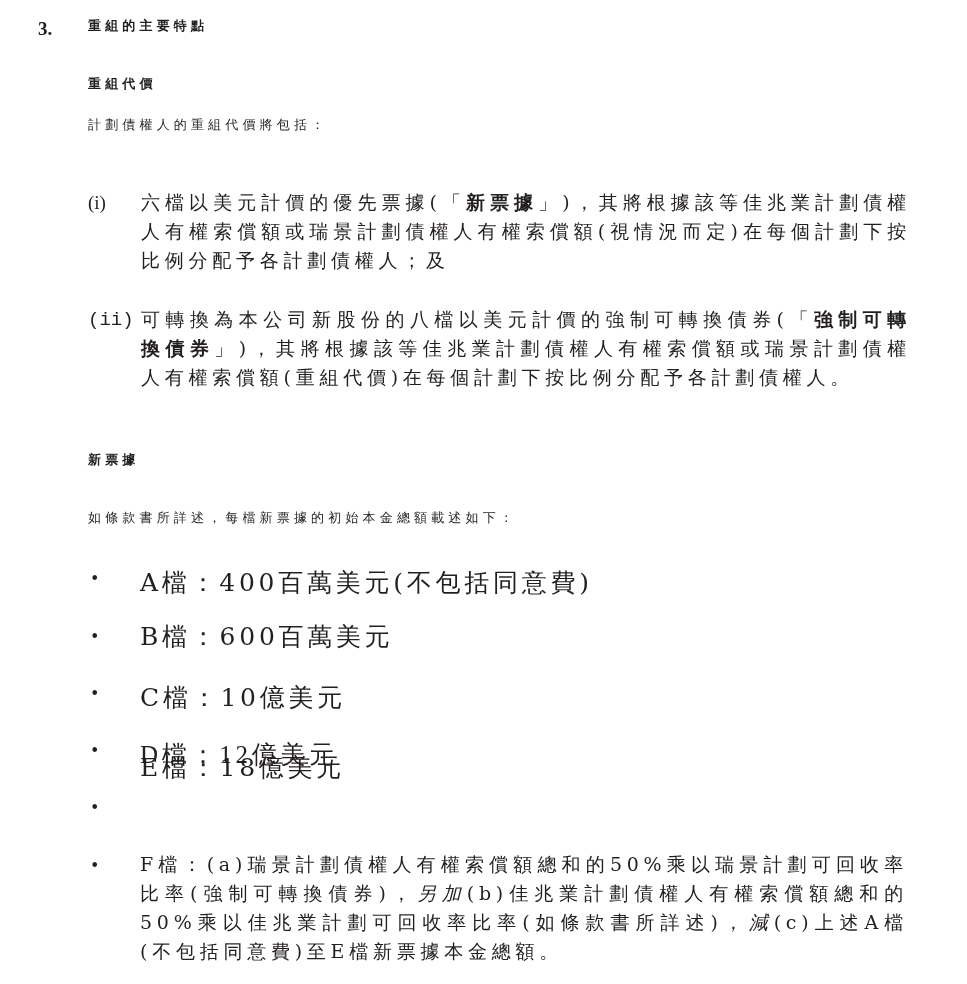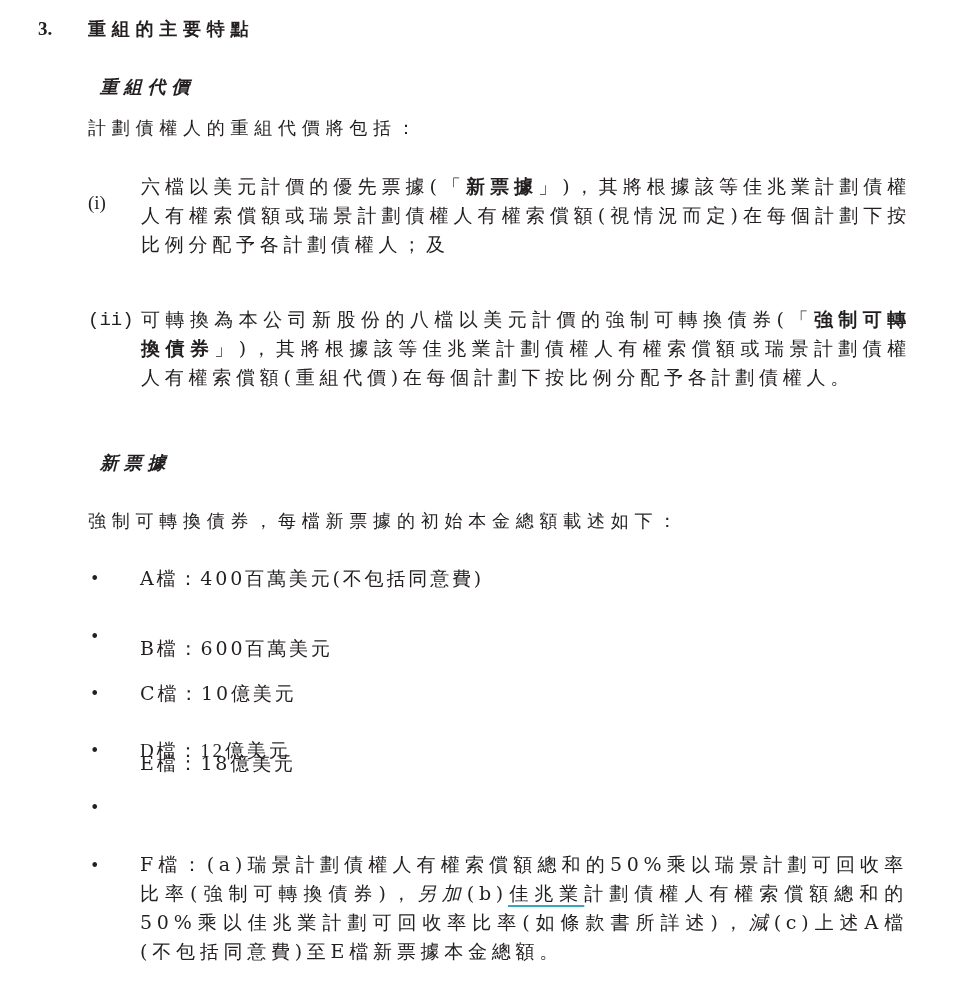--- a/index.html
+++ b/index.html
@@ -2,60 +2,60 @@
 <html><head>
 <meta charset="utf-8">
 <style>
   html, body { margin: 0; padding: 0; background: #ffffff; }
   body {
     width: 967px; height: 984px; position: relative; overflow: hidden;
     font-family: "DejaVu Serif", "Liberation Serif", serif;
     color: #231f20;
   }
   .abs { position: absolute; }
-  .cjk { letter-spacing: 0.32em; font-size: 18px; }
+  .cjk { letter-spacing: 0.32em; font-size: 13px; }
   .sec-num { left: 38px; top: 18px; font-weight: bold; font-size: 19px; font-family: "Liberation Serif", serif; }
   .sec-title { left: 88px; top: 17px; font-weight: bold; font-family: "DejaVu Sans", sans-serif; }
-  .subhead { left: 100px; font-style: italic; font-weight: bold; font-family: "DejaVu Sans", sans-serif; }
+  .subhead { left: 88px; font-weight: bold; font-family: "DejaVu Sans", sans-serif; }
   .para { left: 88px; }
   .item-label { left: 88px; font-size: 19px; font-family: "Liberation Serif", serif; }
   .item-body { left: 141px; width: 770px; line-height: 29px; font-size: 19px; letter-spacing: 0.25em; text-align: justify; }
   .bold { font-weight: bold; font-family: "DejaVu Sans", sans-serif; }
   .bullet { left: 90px; font-size: 16px; }
-  .bullet-text { left: 140px; font-size: 19px; letter-spacing: 0.15em; }
+  .bullet-text { left: 140px; font-size: 25px; letter-spacing: 0.15em; }
   .it { font-style: italic; }
-  .ul { text-decoration: underline; text-decoration-color: #3aa6b9; text-underline-offset: 5px; text-decoration-thickness: 2px; }
+  .ul { text-decoration-color: #3aa6b9; text-underline-offset: 5px; text-decoration-thickness: 2px; }
 </style>
 </head>
 <body>
 
 <div class="abs sec-num">3.</div>
 <div class="abs sec-title cjk">重組的主要特點</div>
 
 <div class="abs subhead cjk" style="top:75px;">重組代價</div>
 <div class="abs para cjk" style="top:116px;">計劃債權人的重組代價將包括：</div>
 
 <div class="abs item-label" style="top:192px;">(i)</div>
-<div class="abs item-body" style="top:172px;">
+<div class="abs item-body" style="top:188px;">
   <span>六檔以美元計價的優先票據(「</span><span class="bold">新票據</span><span>」)，其將根據該等佳兆業計劃債權人有權索償額或瑞景計劃債權人有權索償額(視情況而定)在每個計劃下按比例分配予各計劃債權人；及</span>
 </div>
 
 <div class="abs item-label" style="top:309px;font-family:Liberation Mono, monospace;">(ii)</div>
 <div class="abs item-body" style="top:305px;">
   <span>可轉換為本公司新股份的八檔以美元計價的強制可轉換債券(「</span><span class="bold">強制可轉換債券</span><span>」)，其將根據該等佳兆業計劃債權人有權索償額或瑞景計劃債權人有權索償額(重組代價)在每個計劃下按比例分配予各計劃債權人。</span>
 </div>
 
 <div class="abs subhead cjk" style="top:451px;">新票據</div>
-<div class="abs para cjk" style="top:509px;">強制可轉換債券，每檔新票據的初始本金總額載述如下：</div>
+<div class="abs para cjk" style="top:509px;">如條款書所詳述，每檔新票據的初始本金總額載述如下：</div>
 
 <div class="abs bullet" style="top:569px;">•</div>
 <div class="abs bullet-text" style="top:566px;">A檔：400百萬美元(不包括同意費)</div>
 
 <div class="abs bullet" style="top:627px;">•</div>
-<div class="abs bullet-text" style="top:636px;">B檔：600百萬美元</div>
+<div class="abs bullet-text" style="top:620px;">B檔：600百萬美元</div>
 
 <div class="abs bullet" style="top:684px;">•</div>
 <div class="abs bullet-text" style="top:681px;">C檔：10億美元</div>
 
 <div class="abs bullet" style="top:741px;">•</div>
 <div class="abs bullet-text" style="top:738px;font-family:Liberation Serif, serif;">D檔：12億美元</div>
 
 <div class="abs bullet" style="top:798px;">•</div>
 <div class="abs bullet-text" style="top:751px;">E檔：18億美元</div>
 

